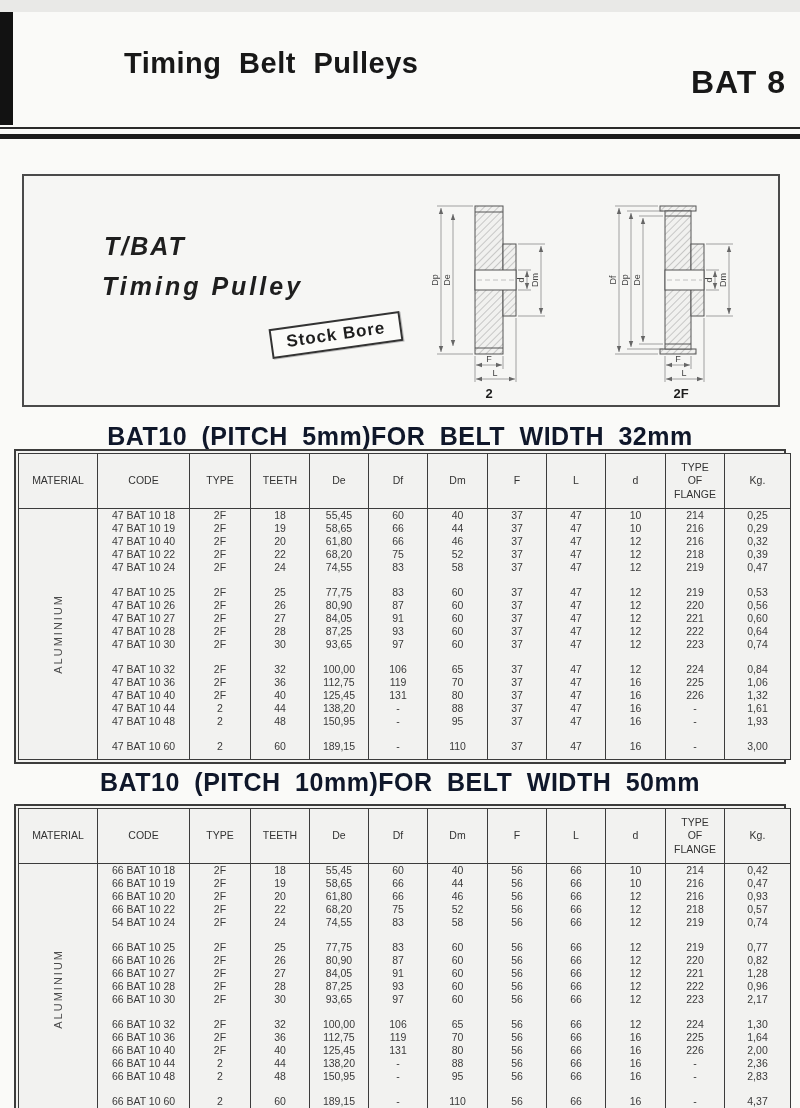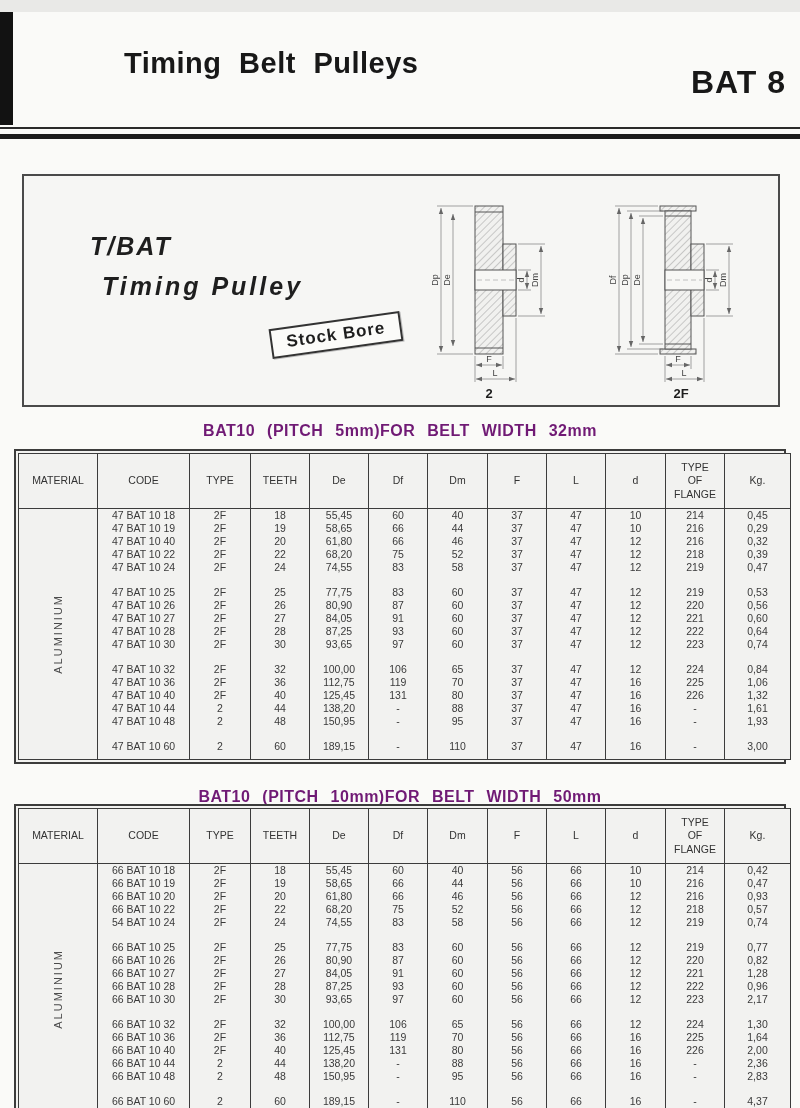--- a/index.html
+++ b/index.html
@@ -24,21 +24,21 @@
   }
   .rule-thin  { position:absolute; left:0; top:115px; width:800px; height:2px; background:#2a2a2a; }
   .rule-thick { position:absolute; left:0; top:122px; width:800px; height:5px; background:#1b1b1b; }
 
   
   .infobox {
     position:absolute; left:22px; top:162px; width:754px; height:229px;
     border:2px solid #4a4a4a; background:#f6f6f4;
   }
   .series-label {
-    position:absolute; left:66px; top:56px;
+    position:absolute; left:80px; top:56px;
     font-size:25px; font-weight:bold; font-style:italic; letter-spacing:2px; color:#1e1e1e;
   }
   .product-label {
     position:absolute; left:78px; top:96px;
     font-size:25px; font-weight:bold; font-style:italic; letter-spacing:3px; color:#1e1e1e;
   }
   .stock-bore {
     position:absolute; left:246px; top:144px;
     transform:rotate(-8deg);
     border:2px solid #333; background:#fbfbf9;
@@ -47,24 +47,24 @@
   }
   .diag { position:absolute; top:24px; }
   .diag.d1 { left:403px; }
   .diag.d2 { left:583px; }
   .diag text { font-family:"Liberation Sans", sans-serif; fill:#444; }
   .diag .big { fill:#1d1d1d; }
 
   
   .tbl-title {
     position:absolute; left:0; width:800px; text-align:center;
-    font-size:16px; font-weight:bold; color:#701a75; letter-spacing:0.5px; word-spacing:7px;
+    font-size:25px; font-weight:bold; color:#0f172a; letter-spacing:0.5px; word-spacing:7px;
   }
   #title0 { top:410px; }
-  #title1 { top:776px; }
+  #title1 { top:756px; }
 
   
   .tbl-wrap {
     position:absolute; left:14px; width:772px;
     border:2px solid #3c3c3c; padding:2px; background:#f2f2f0; box-sizing:border-box;
   }
   #t0 { top:437px; }
   #t1 { top:792px; }
   table.spec {
     width:100%; border-collapse:collapse; table-layout:fixed;
@@ -266,21 +266,21 @@
             <td>47 BAT 10 18</td>
             <td>2F</td>
             <td>18</td>
             <td>55,45</td>
             <td>60</td>
             <td>40</td>
             <td>37</td>
             <td>47</td>
             <td>10</td>
             <td>214</td>
-            <td>0,45</td>
+            <td>0,25</td>
           </tr>
           <tr class="data">
             <td>47 BAT 10 19</td>
             <td>2F</td>
             <td>19</td>
             <td>58,65</td>
             <td>66</td>
             <td>44</td>
             <td>37</td>
             <td>47</td>

